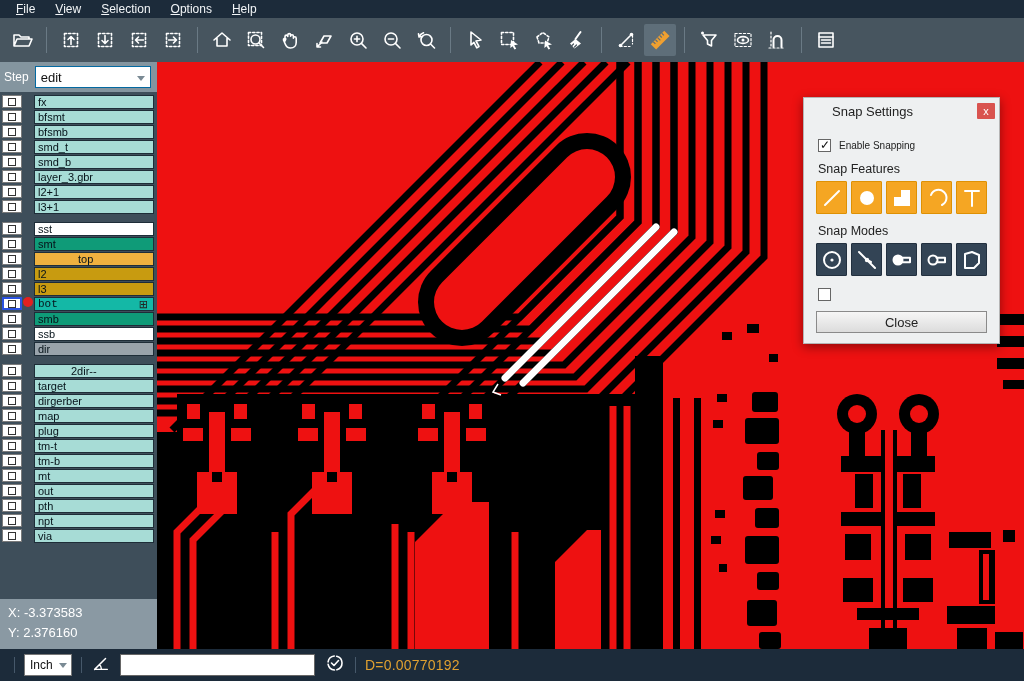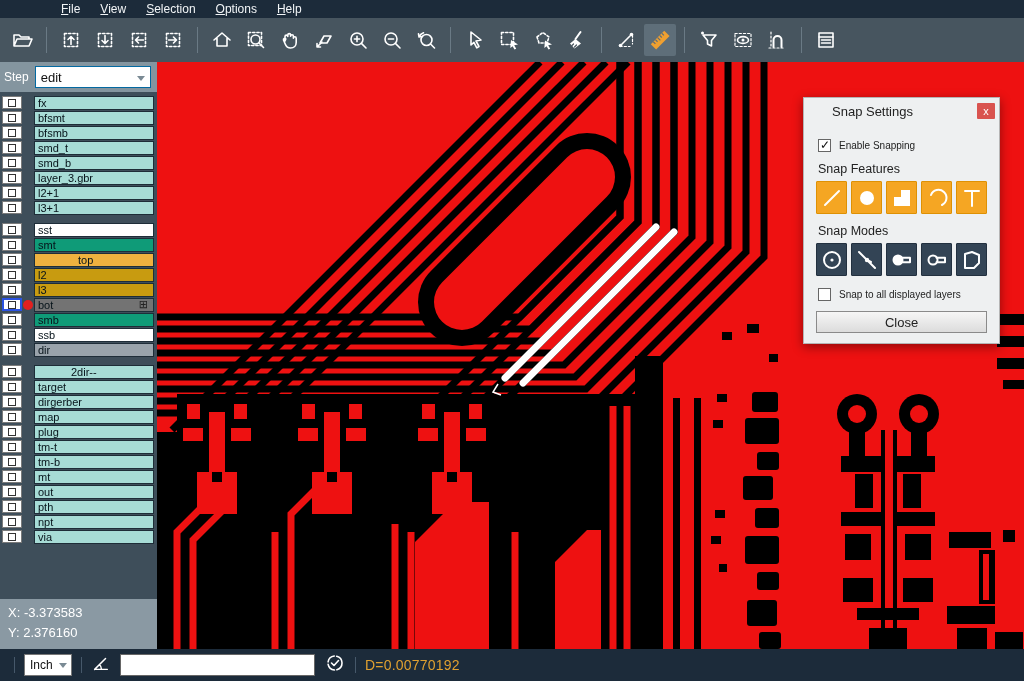--- a/index.html
+++ b/index.html
@@ -1,41 +1,41 @@
 <!DOCTYPE html>
 <html style="--pcb-red: #ee1111; --trace-black: #000000; --highlight-white: #ffffff; --accent-orange: #f5a623; --mode-navy: #334455; --distance-color: #e0a030;"><head>
 <meta charset="utf-8">
 <style>
   html,body{margin:0;padding:0;background:#222;}
   *{box-sizing:border-box;}
   .app{position:relative;width:1024px;height:681px;overflow:hidden;
        font-family:"Liberation Sans",sans-serif;background:#1c2b3a;}
 
   
-  .menubar{height:18px;background:#1c2b3a;display:flex;align-items:flex-end;padding-left:15px;margin-left:36px;}
+  .menubar{height:18px;background:#1c2b3a;display:flex;align-items:flex-end;padding-left:6px;}
   .menu-item{display:inline-block;color:#f2f5f7;font-size:12px;padding:0 10px;line-height:18px;cursor:default;}
   .menu-item::first-letter{text-decoration:underline;}
 
   
   .toolbar{height:44px;background:#47555f;display:flex;align-items:center;padding-left:6px;gap:2px;}
   .tbtn{width:32px;height:32px;display:flex;align-items:center;justify-content:center;border-radius:2px;}
   .tbtn.active{background:#5e6e79;}
   .tsep{width:1px;height:26px;background:#6a7a85;margin:0 6px;}
   .ti{stroke:#fff;fill:none;stroke-width:1.6;stroke-linecap:round;stroke-linejoin:round;}
 
   
   .sidebar{position:absolute;top:62px;left:0;width:157px;bottom:32px;background:#3e4e5a;}
   .step-row{height:30px;background:#84959f;display:flex;align-items:center;padding:0 6px 0 4px;gap:6px;}
   .step-label{color:#fff;font-size:12px;}
   .step-select{flex:1;height:22px;background:#fff;border:1px solid #0369a1;display:flex;align-items:center;
                padding-left:5px;font-size:13px;color:#111;position:relative;}
   .chev{position:absolute;right:5px;top:9px;width:0;height:0;border-left:4px solid transparent;
         border-right:4px solid transparent;border-top:5px solid #7a8a94;}
   .layer-list{margin-top:3px;}
-  .layer-row{height:15px;display:flex;align-items:center;padding-left:2px;position:relative;}
+  .layer-row{height:15px;display:flex;align-items:flex-start;padding-left:2px;position:relative;}
   .layer-row.gap{margin-top:7px;}
   .cb{width:20px;height:13px;background:#fff;border:1px solid #7a7a7a;display:flex;align-items:center;
       justify-content:center;flex:none;}
   .cbi{width:8px;height:8px;border:1px solid #333;}
   .layer-row.selected .cb{border:2px solid #2b52e0;}
   .dot{width:10px;height:10px;border-radius:50%;margin:0 1px;background:transparent;flex:none;}
   .layer-row.selected .dot{background:#e32020;}
   .lname{flex:1;height:14px;border:1px solid #1e2d38;font-size:11px;line-height:12px;padding-left:3px;
          color:#06131a;margin-right:3px;overflow:hidden;white-space:nowrap;}
   .grid{display:none;position:absolute;right:9px;top:1px;font-size:11px;line-height:13px;color:#222;}
@@ -349,21 +349,21 @@
           </span>
         <span class="dot"></span>
         <span class="lname" style="background: rgb(200, 155, 16);">l3</span>
 
       </div>
         <div class="layer-row selected has-grid">
         <span class="cb">
             <span class="cbi"></span>
           </span>
         <span class="dot"></span>
-        <span class="lname" style="background: #737373;">bot</span>
+        <span class="lname" style="background: #14b8a6; font-family: Liberation Mono, monospace;">bot</span>
         <span class="grid">⊞</span>
       </div>
         <div class="layer-row">
         <span class="cb">
             <span class="cbi"></span>
           </span>
         <span class="dot"></span>
         <span class="lname" style="background: rgb(15, 155, 120);">smb</span>
 
       </div>
@@ -701,21 +701,20 @@
             </svg>
         </div>
         <div class="snapbtn mode">
           <svg class="si" width="24" height="24" viewBox="0 0 24 24" stroke-width="1.8">
               <path d="M5,20 V6 L12,4 L19,7 V15 L14,20 Z"></path>
             </svg>
         </div>
       </div>
       <div class="cbrow" style="margin-top:12px;">
         <span class="dcb"></span>
-        <span>Snap to all displayed layers</span>
       </div>
       <div class="close-btn">Close</div>
     </div>
   </div>
 
   <div class="statusbar">
     <div class="ssep"></div>
     <div class="unitbox">
       <span>Inch</span>
       <span class="chev"></span>

